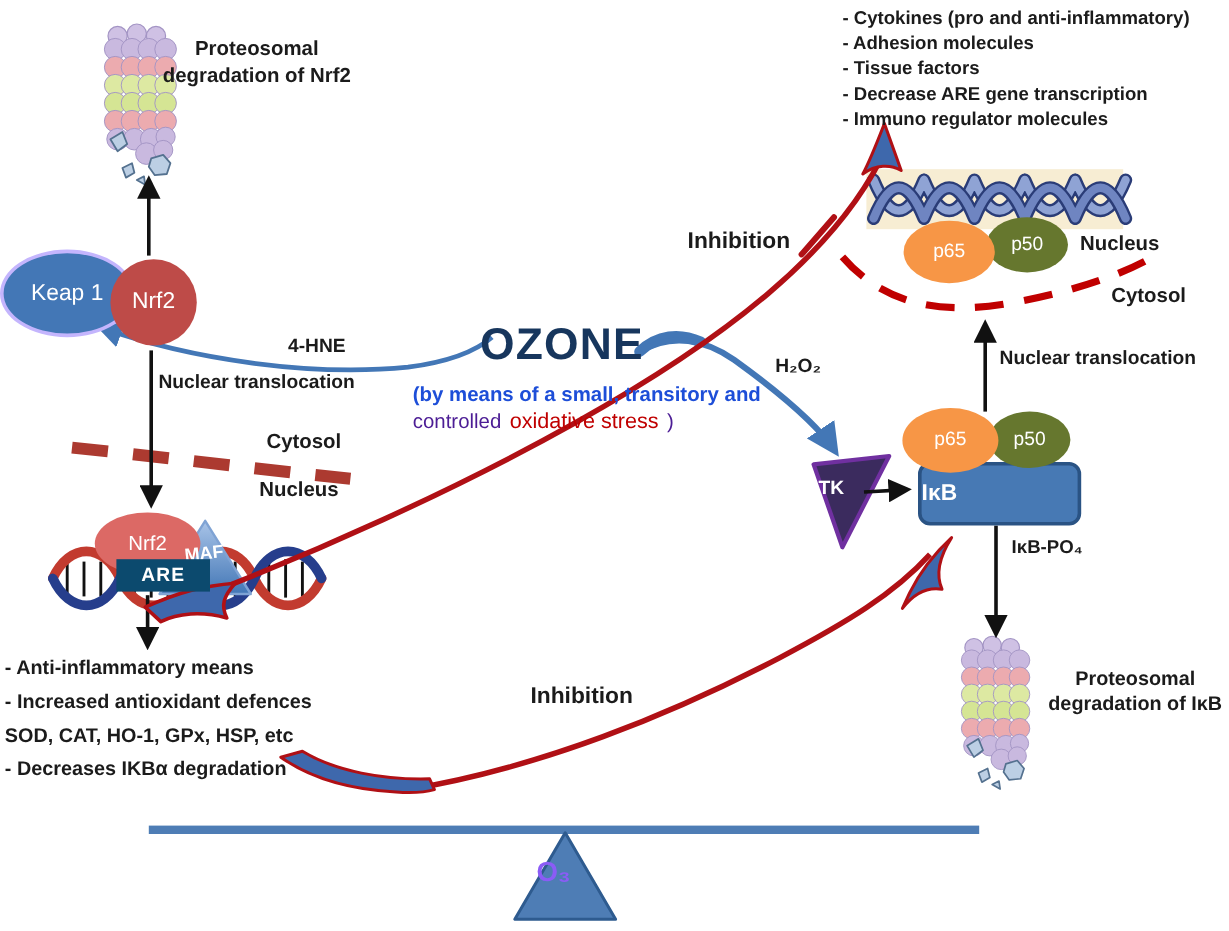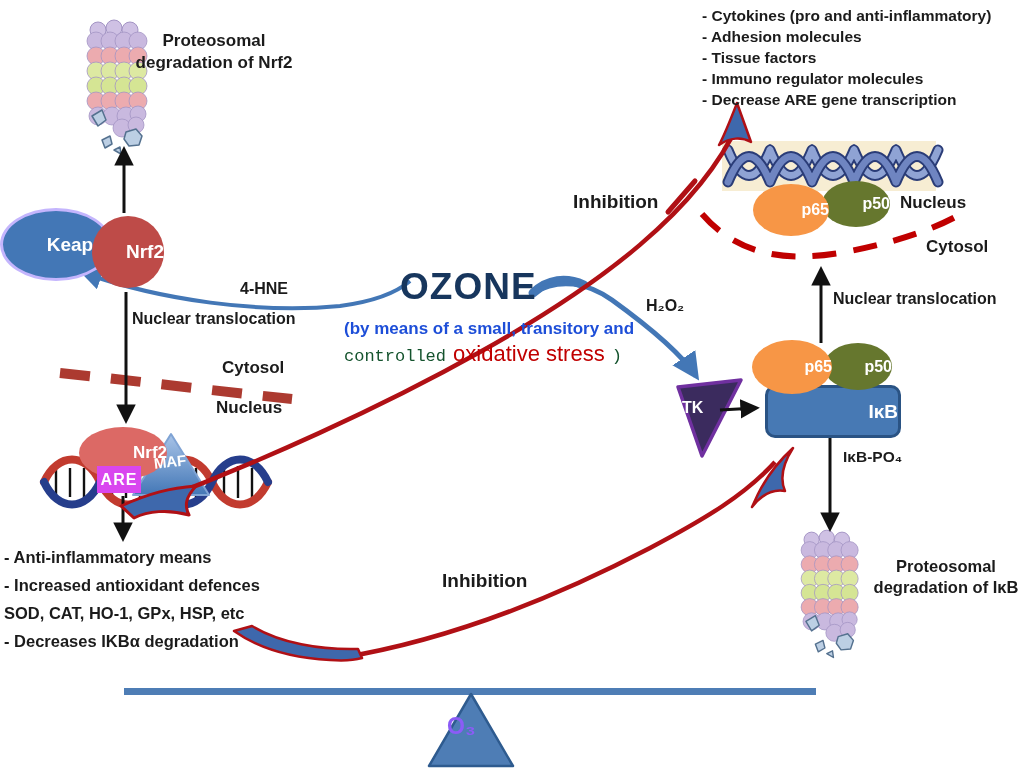--- a/index.html
+++ b/index.html
@@ -2,43 +2,43 @@
 <html><head>
 <meta charset="utf-8">
 <style>
   html,body{margin:0;padding:0;background:#fff;}
   #canvas{position:relative;width:1024px;height:776px;background:#fff;overflow:hidden;
           font-family:"Liberation Sans","DejaVu Sans",sans-serif;}
   #art{position:absolute;left:0;top:0;width:1024px;height:776px;}
   .lbl{position:absolute;font-weight:700;color:#1b1b1b;white-space:nowrap;}
   .cap{position:absolute;font-weight:700;color:#1b1b1b;text-align:center;white-space:pre-line;
        font-size:17px;line-height:1.28;}
-  .ell{position:absolute;border-radius:50%;display:flex;align-items:center;justify-content:flex-end;
-       color:#fff;font-weight:700;}
+  .ell{position:absolute;border-radius:50%;display:flex;align-items:center;justify-content:center;
+       color:#fff;font-weight:400;}
   .list{position:absolute;font-weight:700;color:#1b1b1b;}
   .list div{white-space:nowrap;}
   #keap1{left:0px;top:208px;width:106px;height:67px;background:#4377B6;border:3px solid #c4b5fd;font-size:19px;}
   #nrf2-cyto{left:92px;top:216px;width:72px;height:72px;background:#BE4B48;font-size:19px;z-index:3;}
   #nrf2-nuc{left:79px;top:427px;width:88px;height:52px;background:#DC6965;font-size:17px;z-index:3;}
-  #are-box{position:absolute;left:97px;top:466px;width:44px;height:27px;background:#d946ef;color:#fff;
+  #are-box{position:absolute;left:97px;top:466px;width:78px;height:27px;background:#0c4a6e;color:#fff;
            display:flex;align-items:center;justify-content:center;font-weight:700;font-size:16px;
            letter-spacing:1px;z-index:4;}
   #maf-lbl{left:147px;top:453px;width:46px;text-align:center;color:#fff;font-size:15px;z-index:4;transform:rotate(-6deg);}
   #ikb-box{position:absolute;left:765px;top:385px;width:130px;height:47px;background:#4779B4;
-           border:3px solid #2A5384;border-radius:10px;display:flex;align-items:center;justify-content:flex-end;
+           border:3px solid #2A5384;border-radius:10px;display:flex;align-items:center;justify-content:flex-start;
            color:#fff;font-weight:700;font-size:19px;z-index:2;}
   #p65-c{left:752px;top:340px;width:80px;height:54px;background:#F79646;font-size:16px;z-index:4;}
   #p50-c{left:824px;top:343px;width:68px;height:47px;background:#66772E;font-size:16px;z-index:3;}
   #p65-n{left:753px;top:184px;width:76px;height:52px;background:#F79646;font-size:16px;z-index:4;}
   #p50-n{left:822px;top:181px;width:68px;height:46px;background:#66772E;font-size:16px;z-index:3;}
   #ozone{left:400px;top:266px;font-size:37px;font-weight:600;color:#17365D;letter-spacing:1px;}
   #byline1{left:344px;top:319px;font-size:17px;font-weight:700;color:#1d4ed8;}
   #byline2{position:absolute;left:344px;top:341px;display:flex;align-items:baseline;gap:7px;white-space:nowrap;}
-  #byline2 .blk{font-size:17px;font-weight:500;color:#14532d;font-family:Liberation Mono, monospace;}
-  #byline2 .red{font-size:22px;font-weight:500;color:#C00000;}
+  #byline2 .blk{font-size:17px;font-weight:500;color:#4c1d95;}
+  #byline2 .red{font-size:18px;font-weight:500;color:#C00000;}
   #o3-lbl{left:447px;top:713px;width:50px;text-align:left;color:#8b5cf6;font-size:23px;z-index:4;}
   #tk-lbl{left:682px;top:399px;color:#fff;font-size:16px;z-index:4;}
 </style>
 </head>
 <body>
 
 <div id="canvas">
 
 <svg id="art" viewBox="0 0 1024 776">
   <defs>
@@ -203,22 +203,22 @@
 </div>
 
 <div class="lbl" style="left:646px;top:297px;font-size:16px;">H₂O₂</div>
 <div class="lbl" style="left:573px;top:191px;font-size:19px;">Inhibition</div>
 <div class="lbl" style="left:442px;top:570px;font-size:19px;">Inhibition</div>
 
 <div class="list" style="left:702px;top:5px;font-size:15.5px;line-height:21px;">
   <div>- Cytokines (pro and anti-inflammatory)</div>
   <div>- Adhesion molecules</div>
   <div>- Tissue factors</div>
+  <div>- Decrease ARE gene transcription</div>
   <div>- Immuno regulator molecules</div>
-  <div>- Decrease ARE gene transcription</div>
 </div>
 
 <div id="p65-n" class="ell">
   <span>p65</span>
 </div>
 <div id="p50-n" class="ell">
   <span>p50</span>
 </div>
 <div class="lbl" style="left:900px;top:193px;font-size:17px;">Nucleus</div>
 <div class="lbl" style="left:926px;top:237px;font-size:17px;">Cytosol</div>

